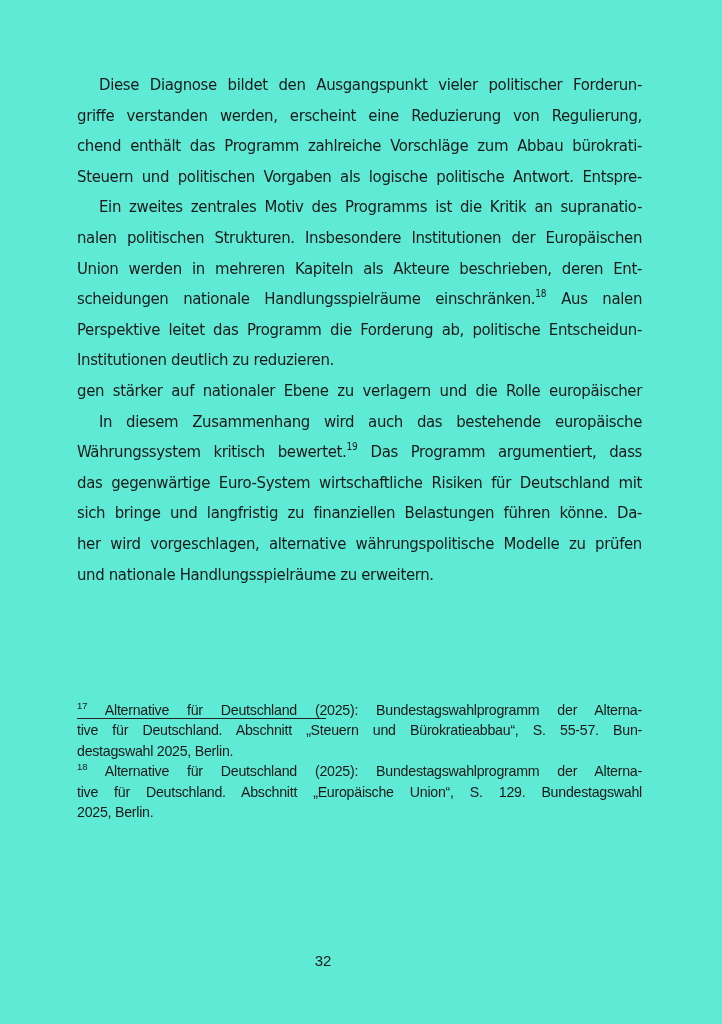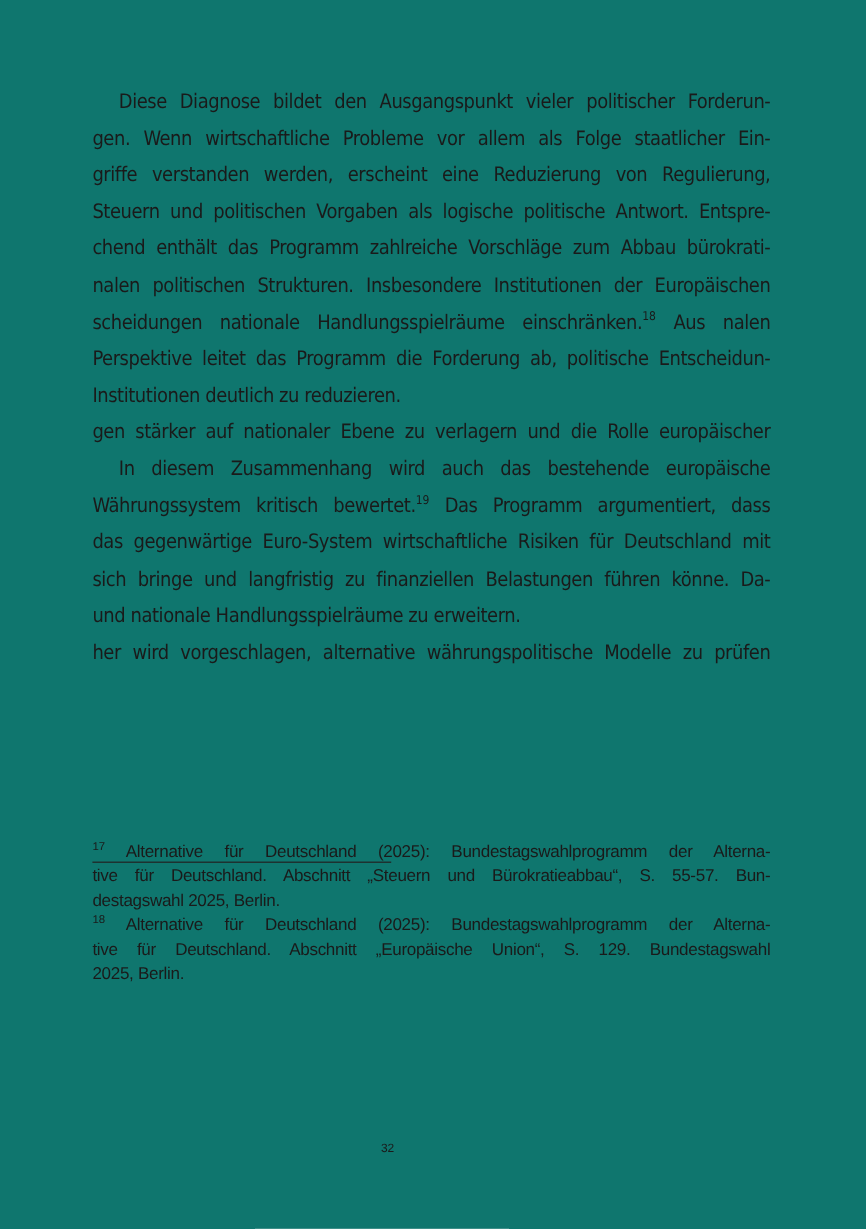--- a/index.html
+++ b/index.html
@@ -1,17 +1,17 @@
 <!DOCTYPE html>
 <html><head>
 <meta charset="utf-8">
 <style>
   html, body { margin: 0; padding: 0; background: #ffffff; }
   body { width: 722px; height: 1024px; position: relative; overflow: hidden; }
-  .page { position: absolute; left: 0; top: 0; width: 722px; height: 1024px; background: #0f766e; }
+  .page { position: absolute; left: 0; top: 0; width: 722px; height: 1024px; background: #5eead4; }
   .body-text {
     position: absolute; left: 77px; width: 565px; top: 70px;
     font-family: "DejaVu Sans Condensed", "Liberation Sans Narrow", "Liberation Sans", sans-serif;
     font-size: 16.6px; color: #1a1a1a;
   }
   .line {
     height: 30.6px; line-height: 30.6px; white-space: nowrap;
     text-align: justify; text-align-last: justify; letter-spacing: -0.35px;
     transform-origin: left center;
   }
@@ -22,53 +22,54 @@
   .footnotes {
     position: absolute; left: 77px; width: 565px; top: 700px;
     font-family: "Liberation Sans", "DejaVu Sans", sans-serif;
     font-size: 14.2px; color: #1a1a1a; letter-spacing: -0.25px;
   }
   .fline { height: 20.4px; line-height: 20.4px; white-space: nowrap; }
   .fline.j { text-align: justify; text-align-last: justify; }
   .footnotes sup { font-size: 9.5px; vertical-align: 6px; }
   .page-number {
     position: absolute; left: 0; width: 646px; top: 952px; text-align: center;
-    font-family: "Liberation Sans", "DejaVu Sans", sans-serif; font-size: 10px; color: #1a1a1a;
+    font-family: "Liberation Sans", "DejaVu Sans", sans-serif; font-size: 15px; color: #1a1a1a;
   }
 </style>
 </head>
 <body>
 
 <div class="page">
 
   <div class="body-text">
 
     <div>
       <div class="line indent">Diese Diagnose bildet den Ausgangspunkt vieler politischer Forderun-</div>
-      <div class="line">gen. Wenn wirtschaftliche Probleme vor allem als Folge staatlicher Ein-</div>
       <div class="line">griffe verstanden werden, erscheint eine Reduzierung von Regulierung,</div>
+      <div class="line">chend enthält das Programm zahlreiche Vorschläge zum Abbau bürokrati-</div>
       <div class="line">Steuern und politischen Vorgaben als logische politische Antwort. Entspre-</div>
-      <div class="line">chend enthält das Programm zahlreiche Vorschläge zum Abbau bürokrati-</div>
     </div>
 
     <div>
+      <div class="line indent">Ein zweites zentrales Motiv des Programms ist die Kritik an supranatio-</div>
       <div class="line">nalen politischen Strukturen. Insbesondere Institutionen der Europäischen</div>
+      <div class="line">Union werden in mehreren Kapiteln als Akteure beschrieben, deren Ent-</div>
       <div class="line"><span>scheidungen nationale Handlungsspielräume einschränken.</span><sup>18</sup> <span>Aus nalen</span></div>
       <div class="line">Perspektive leitet das Programm die Forderung ab, politische Entscheidun-</div>
       <div class="line last">Institutionen deutlich zu reduzieren.</div>
       <div class="line">gen stärker auf nationaler Ebene zu verlagern und die Rolle europäischer</div>
     </div>
 
     <div>
       <div class="line indent">In diesem Zusammenhang wird auch das bestehende europäische</div>
       <div class="line"><span>Währungssystem kritisch bewertet.</span><sup>19</sup> <span>Das Programm argumentiert, dass</span></div>
       <div class="line">das gegenwärtige Euro-System wirtschaftliche Risiken für Deutschland mit</div>
       <div class="line">sich bringe und langfristig zu finanziellen Belastungen führen könne. Da-</div>
+      <div class="line">her wird vorgeschlagen, alternative währungspolitische Modelle zu prüfen</div>
       <div class="line last">und nationale Handlungsspielräume zu erweitern.</div>
-      <div class="line">her wird vorgeschlagen, alternative währungspolitische Modelle zu prüfen</div>
     </div>
   </div>
 
   <div class="rule"></div>
 
   <div class="footnotes">
     <div>
       <div class="fline j"><sup>17</sup> <span>Alternative für Deutschland (2025): Bundestagswahlprogramm der Alterna-</span></div>
       <div class="fline j">tive für Deutschland. Abschnitt „Steuern und Bürokratieabbau“, S. 55-57. Bun-</div>
       <div class="fline">destagswahl 2025, Berlin.</div>

